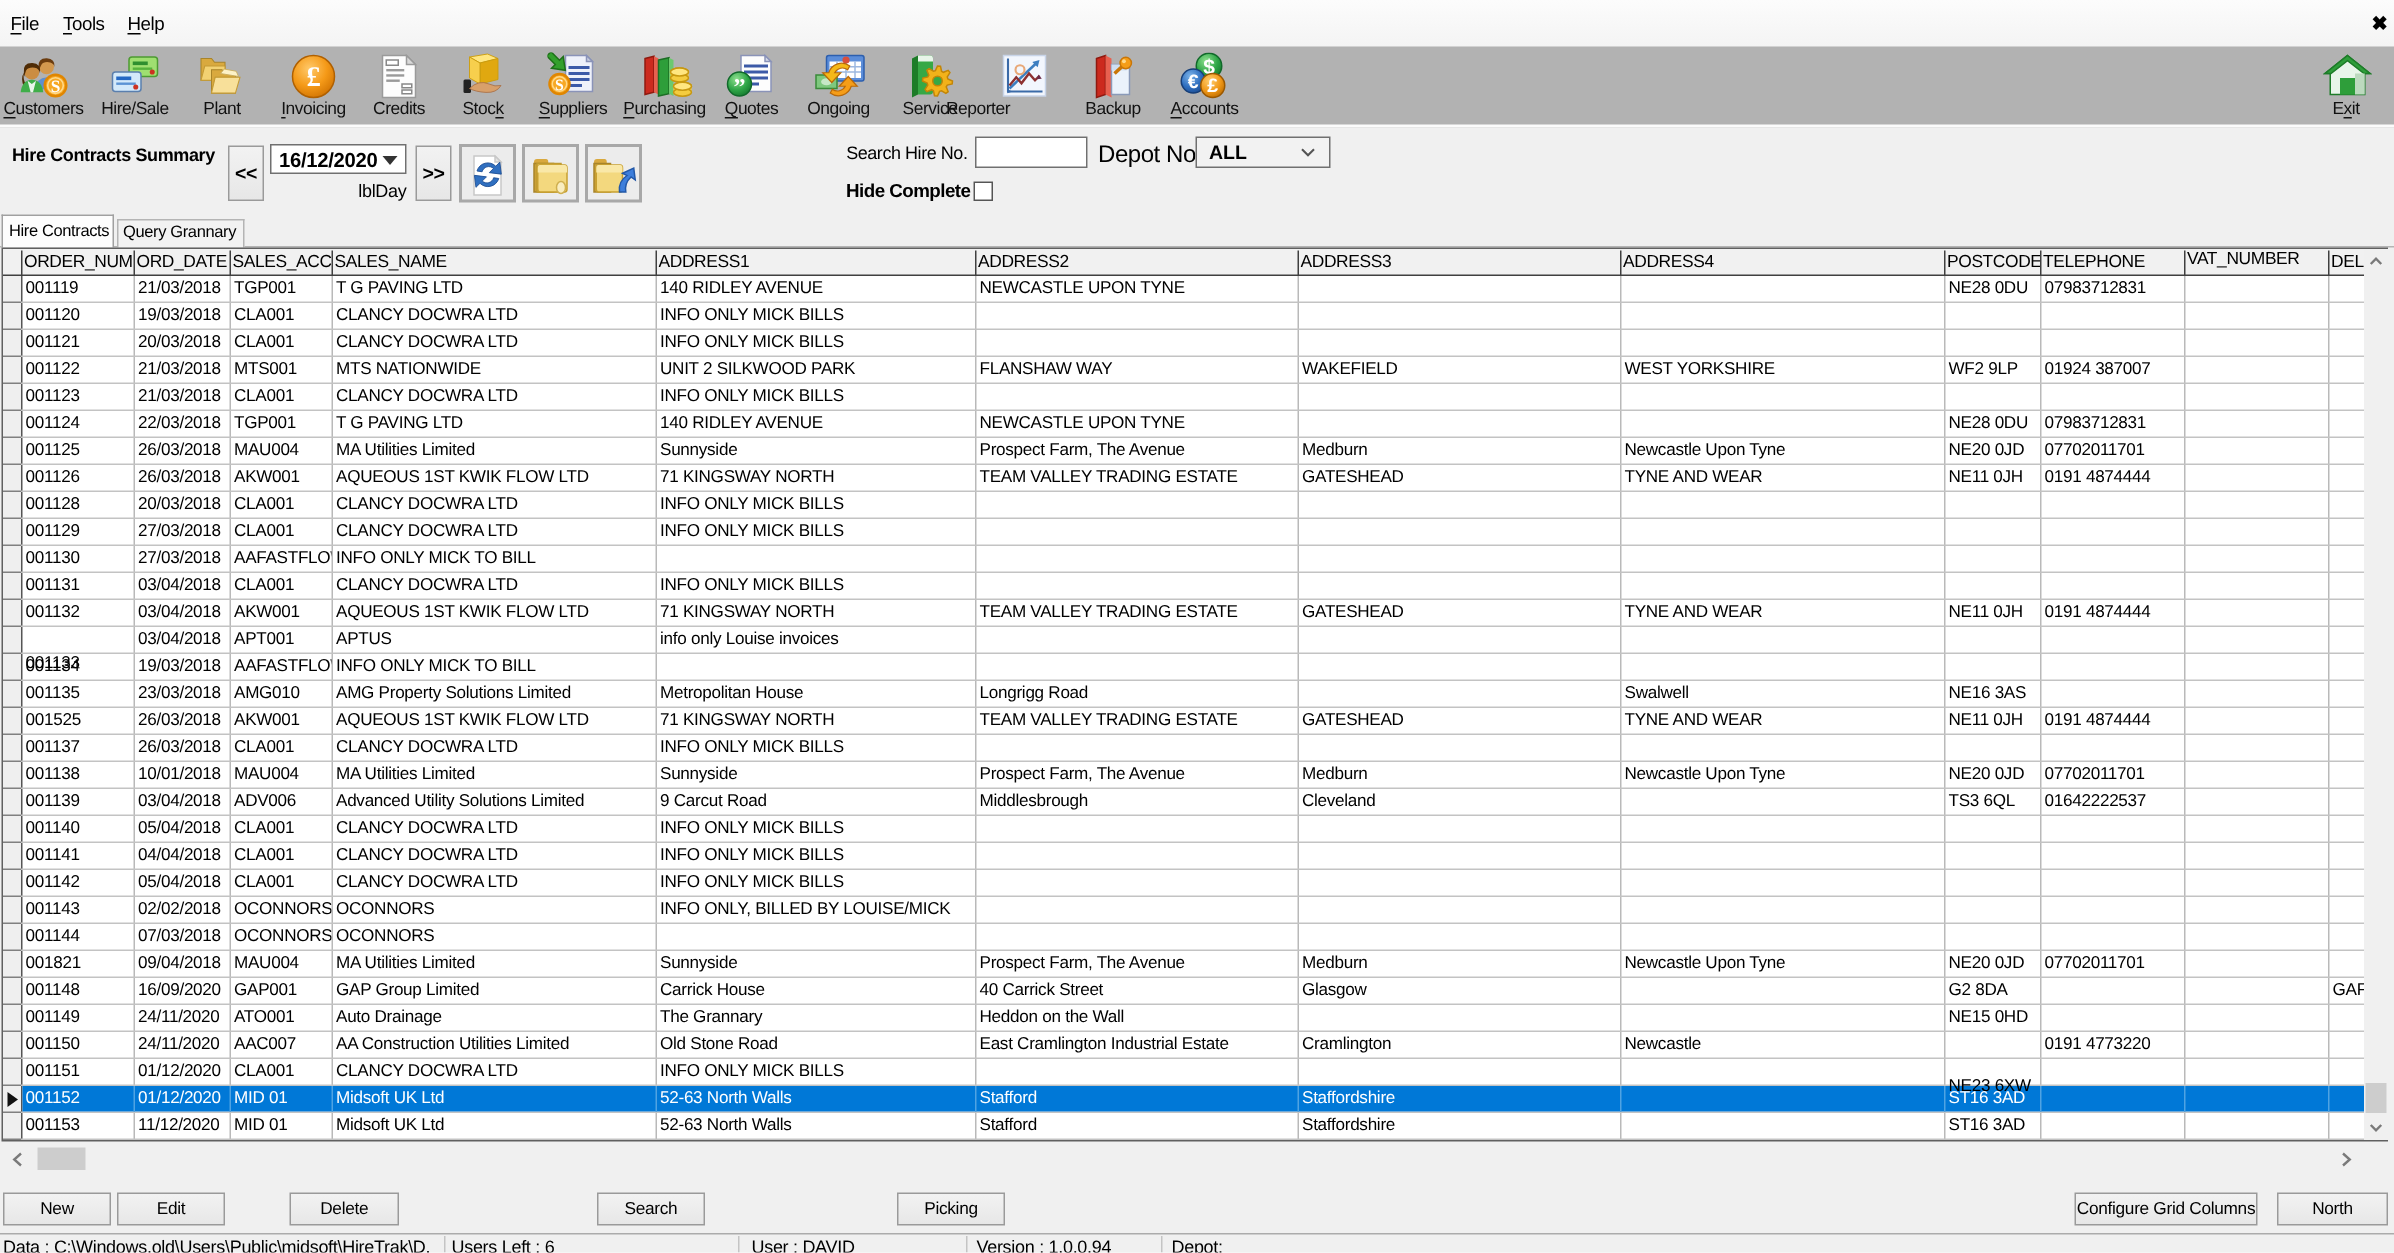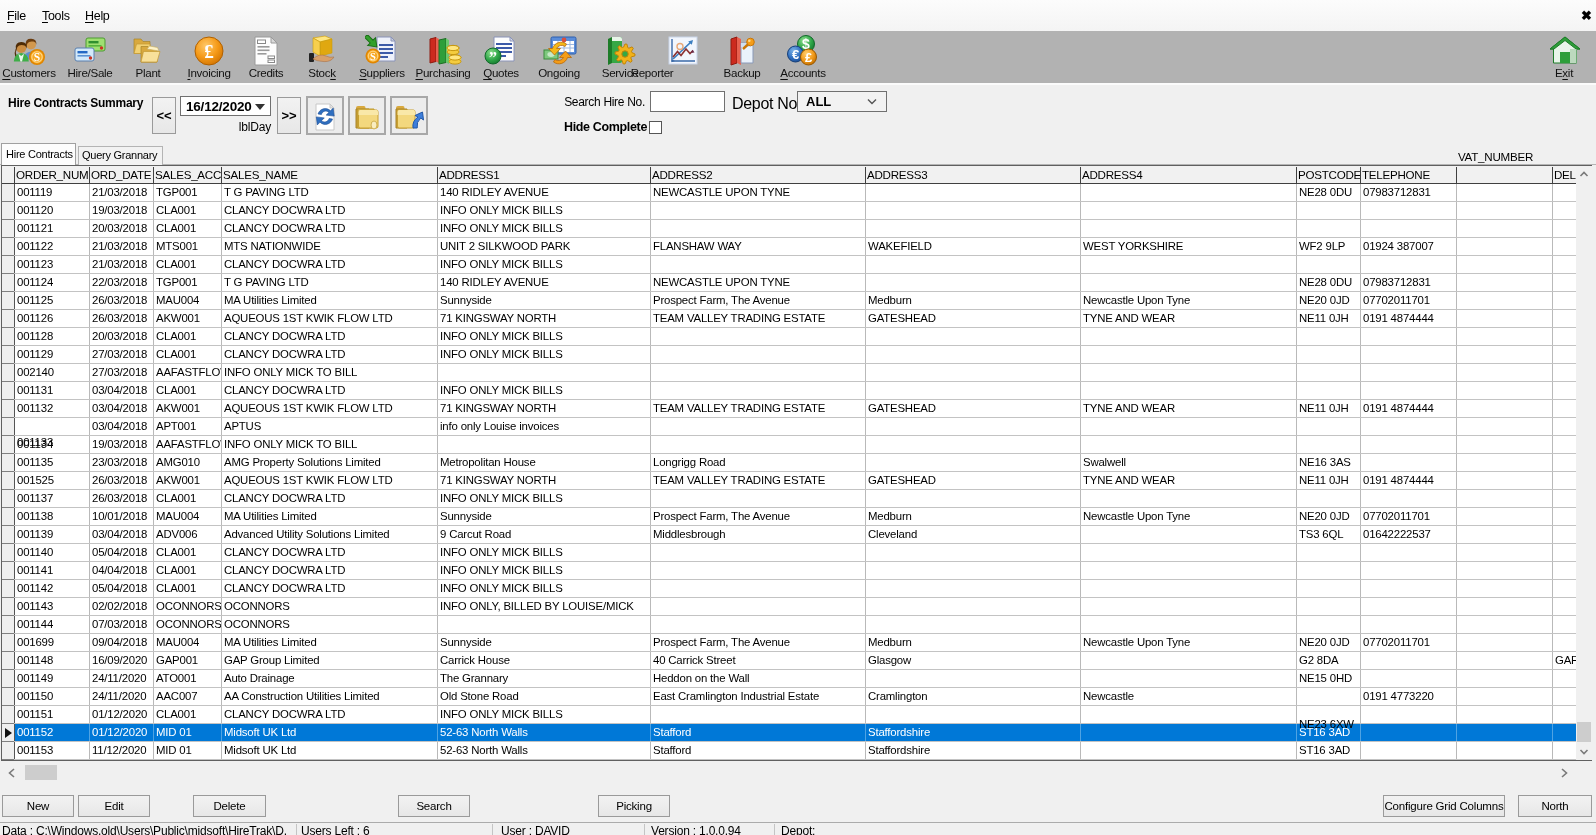--- a/index.html
+++ b/index.html
@@ -266,21 +266,21 @@
 <div class="hc" style="left:16px;top:166px;width:73px">ORDER_NUM</div>
 <div class="hc" style="left:91px;top:166px;width:62px">ORD_DATE</div>
 <div class="hc" style="left:155px;top:166px;width:66px">SALES_ACC</div>
 <div class="hc" style="left:223px;top:166px;width:214px">SALES_NAME</div>
 <div class="hc" style="left:439px;top:166px;width:211px">ADDRESS1</div>
 <div class="hc" style="left:652px;top:166px;width:213px">ADDRESS2</div>
 <div class="hc" style="left:867px;top:166px;width:213px">ADDRESS3</div>
 <div class="hc" style="left:1082px;top:166px;width:214px">ADDRESS4</div>
 <div class="hc" style="left:1298px;top:166px;width:62px">POSTCODE</div>
 <div class="hc" style="left:1362px;top:166px;width:94px">TELEPHONE</div>
-<div class="hc" style="left:1458px;top:148px;width:94px">VAT_NUMBER</div>
+<div class="hc" style="left:1458px;top:164px;width:94px">VAT_NUMBER</div>
 <div class="hc" style="left:1554px;top:166px;width:22px">DEL</div>
 <div style="position:absolute;left:14px;top:167px;width:1px;height:17px;background:#404040"></div>
 <div style="position:absolute;left:89px;top:167px;width:1px;height:17px;background:#404040"></div>
 <div style="position:absolute;left:153px;top:167px;width:1px;height:17px;background:#404040"></div>
 <div style="position:absolute;left:221px;top:167px;width:1px;height:17px;background:#404040"></div>
 <div style="position:absolute;left:437px;top:167px;width:1px;height:17px;background:#404040"></div>
 <div style="position:absolute;left:650px;top:167px;width:1px;height:17px;background:#404040"></div>
 <div style="position:absolute;left:865px;top:167px;width:1px;height:17px;background:#404040"></div>
 <div style="position:absolute;left:1080px;top:167px;width:1px;height:17px;background:#404040"></div>
 <div style="position:absolute;left:1296px;top:167px;width:1px;height:17px;background:#404040"></div>
@@ -440,21 +440,21 @@
 <div class="dc" style="left:17px;top:328px;width:72px">001128</div>
 <div class="dc" style="left:92px;top:328px;width:61px">20/03/2018</div>
 <div class="dc" style="left:156px;top:328px;width:65px">CLA001</div>
 <div class="dc" style="left:224px;top:328px;width:213px">CLANCY DOCWRA LTD</div>
 <div class="dc" style="left:440px;top:328px;width:210px">INFO ONLY MICK BILLS</div>
 <div class="dc" style="left:17px;top:346px;width:72px">001129</div>
 <div class="dc" style="left:92px;top:346px;width:61px">27/03/2018</div>
 <div class="dc" style="left:156px;top:346px;width:65px">CLA001</div>
 <div class="dc" style="left:224px;top:346px;width:213px">CLANCY DOCWRA LTD</div>
 <div class="dc" style="left:440px;top:346px;width:210px">INFO ONLY MICK BILLS</div>
-<div class="dc" style="left:17px;top:364px;width:72px">002140</div>
+<div class="dc" style="left:17px;top:364px;width:72px">001130</div>
 <div class="dc" style="left:92px;top:364px;width:61px">27/03/2018</div>
 <div class="dc" style="left:156px;top:364px;width:65px">AAFASTFLOW</div>
 <div class="dc" style="left:224px;top:364px;width:213px">INFO ONLY MICK TO BILL</div>
 <div class="dc" style="left:17px;top:382px;width:72px">001131</div>
 <div class="dc" style="left:92px;top:382px;width:61px">03/04/2018</div>
 <div class="dc" style="left:156px;top:382px;width:65px">CLA001</div>
 <div class="dc" style="left:224px;top:382px;width:213px">CLANCY DOCWRA LTD</div>
 <div class="dc" style="left:440px;top:382px;width:210px">INFO ONLY MICK BILLS</div>
 <div class="dc" style="left:17px;top:400px;width:72px">001132</div>
 <div class="dc" style="left:92px;top:400px;width:61px">03/04/2018</div>
@@ -534,21 +534,21 @@
 <div class="dc" style="left:440px;top:580px;width:210px">INFO ONLY MICK BILLS</div>
 <div class="dc" style="left:17px;top:598px;width:72px">001143</div>
 <div class="dc" style="left:92px;top:598px;width:61px">02/02/2018</div>
 <div class="dc" style="left:156px;top:598px;width:65px">OCONNORS</div>
 <div class="dc" style="left:224px;top:598px;width:213px">OCONNORS</div>
 <div class="dc" style="left:440px;top:598px;width:210px">INFO ONLY, BILLED BY LOUISE/MICK</div>
 <div class="dc" style="left:17px;top:616px;width:72px">001144</div>
 <div class="dc" style="left:92px;top:616px;width:61px">07/03/2018</div>
 <div class="dc" style="left:156px;top:616px;width:65px">OCONNORS</div>
 <div class="dc" style="left:224px;top:616px;width:213px">OCONNORS</div>
-<div class="dc" style="left:17px;top:634px;width:72px">001699</div>
+<div class="dc" style="left:17px;top:634px;width:72px">001821</div>
 <div class="dc" style="left:92px;top:634px;width:61px">09/04/2018</div>
 <div class="dc" style="left:156px;top:634px;width:65px">MAU004</div>
 <div class="dc" style="left:224px;top:634px;width:213px">MA Utilities Limited</div>
 <div class="dc" style="left:440px;top:634px;width:210px">Sunnyside</div>
 <div class="dc" style="left:653px;top:634px;width:212px">Prospect Farm, The Avenue</div>
 <div class="dc" style="left:868px;top:634px;width:212px">Medburn</div>
 <div class="dc" style="left:1083px;top:634px;width:213px">Newcastle Upon Tyne</div>
 <div class="dc" style="left:1299px;top:634px;width:61px">NE20 0JD</div>
 <div class="dc" style="left:1363px;top:634px;width:93px">07702011701</div>
 <div class="dc" style="left:17px;top:652px;width:72px">001148</div>

